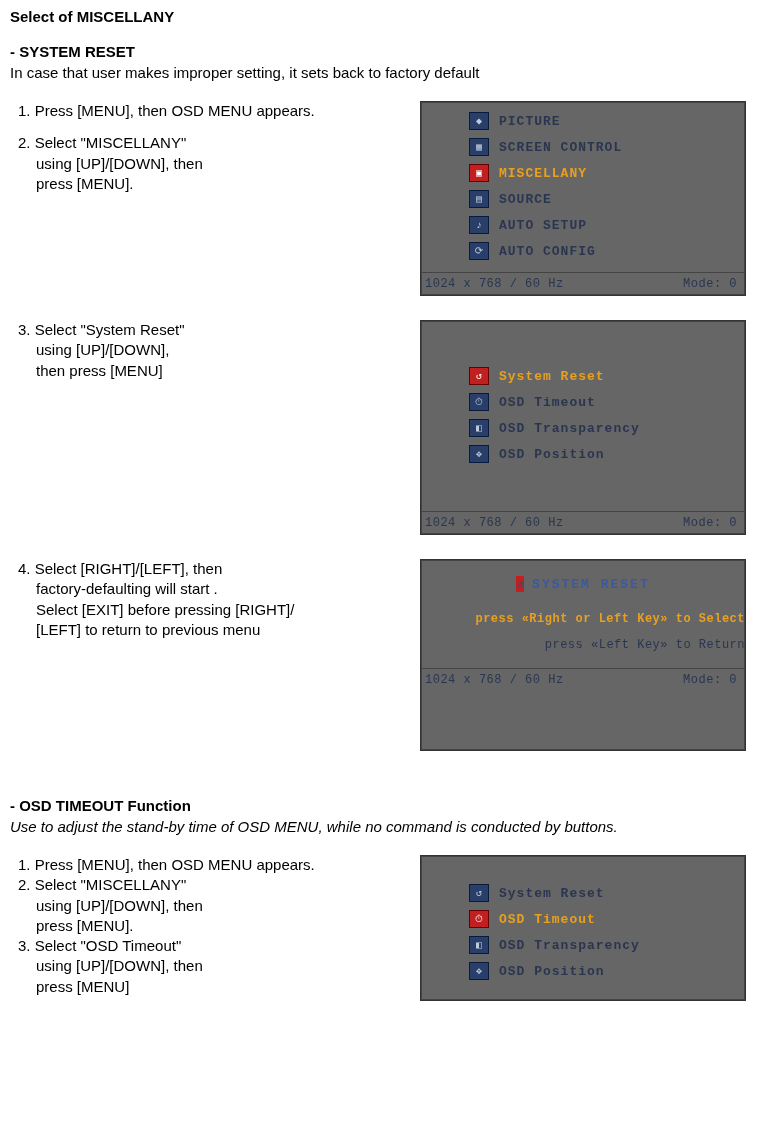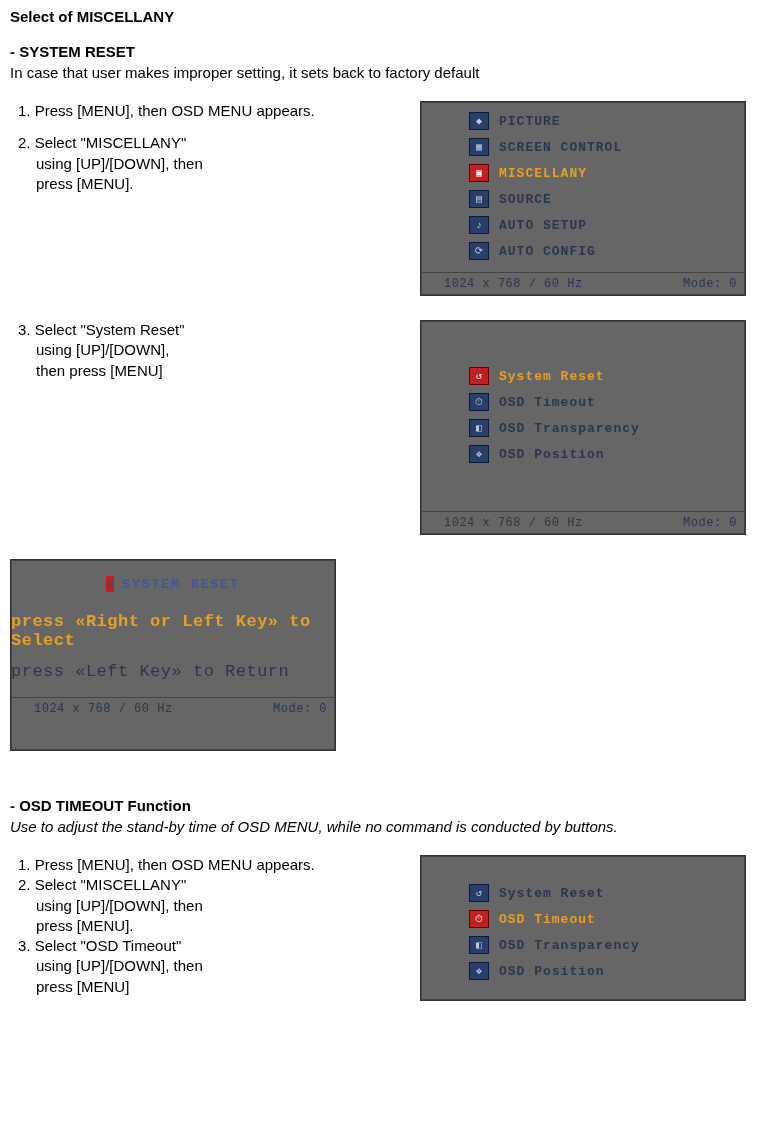--- a/index.html
+++ b/index.html
@@ -74,36 +74,36 @@
   }
   .osd .menu-row .mi-label {
     letter-spacing: 1px;
     font-weight: bold;
   }
   .osd .menu-row.sel .mi-label { color: #e8a020; }
   .osd .menu-row .mi-label.dim { color: #2a3650; }
   .osd .statusbar {
     border-top: 1px solid #444;
     margin-top: 8px;
-    padding: 4px 8px 0 23px;
+    padding: 4px 8px 0 4px;
     font-size: 12px;
     color: #2a3650;
     letter-spacing: 0.5px;
     display:flex;
     justify-content: space-between;
   }
   .osd .spacer { height: 36px; }
   .osd .reset-title {
     display:flex; align-items:center; justify-content:center;
     padding: 10px 0 18px 0;
   }
   .osd .reset-title .mi-icon{ margin-right:8px;}
   .osd .reset-title .mi-label{ color:#3a5aa0; font-weight:bold; letter-spacing:2px;}
   .osd .center-line{
-    text-align:left; font-size:17px; letter-spacing:0.5px; padding:2px 0;
+    text-align:right; font-size:12px; letter-spacing:0.5px; padding:2px 0;
   }
   .osd .center-line.hl{ color:#e8a020; font-weight:bold; margin-bottom:8px;}
   .osd .center-line.dim{ color:#2a3650; margin-bottom:14px;}
   .section-gap { height: 22px; }
 </style>
 </head>
 <body>
 
 <div class="title">Select of MISCELLANY</div>
 
@@ -181,20 +181,28 @@
     </div>
     <div class="spacer"></div>
     <div class="statusbar">
       <span>1024  x   768  /   60  Hz</span>
       <span>Mode:   0</span>
     </div>
   </div>
 </div>
 
 <div class="row">
+  <div class="steps">
+    <div class="step">
+      <div class="step-line">4. Select [RIGHT]/[LEFT], then</div>
+      <div class="step-line indent">factory-defaulting will start .</div>
+      <div class="step-line indent">Select [EXIT] before pressing [RIGHT]/</div>
+      <div class="step-line indent">[LEFT] to return to previous menu</div>
+    </div>
+  </div>
   <div class="osd tall">
     <div class="reset-title">
       <div class="mi-icon" style="background:#c02020;border-color:#600;">↺</div>
       <div class="mi-label">SYSTEM RESET</div>
     </div>
     <div class="center-line hl">press  «Right  or  Left Key»  to Select</div>
     <div class="center-line dim">press  «Left Key»  to Return</div>
     <div class="statusbar">
       <span>1024  x   768  /   60  Hz</span>
       <span>Mode:   0</span>

